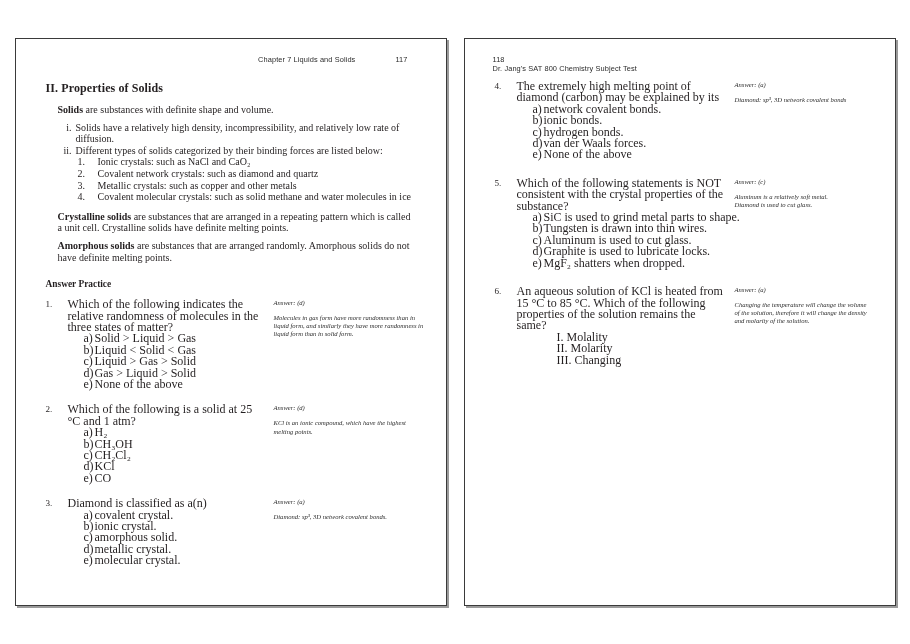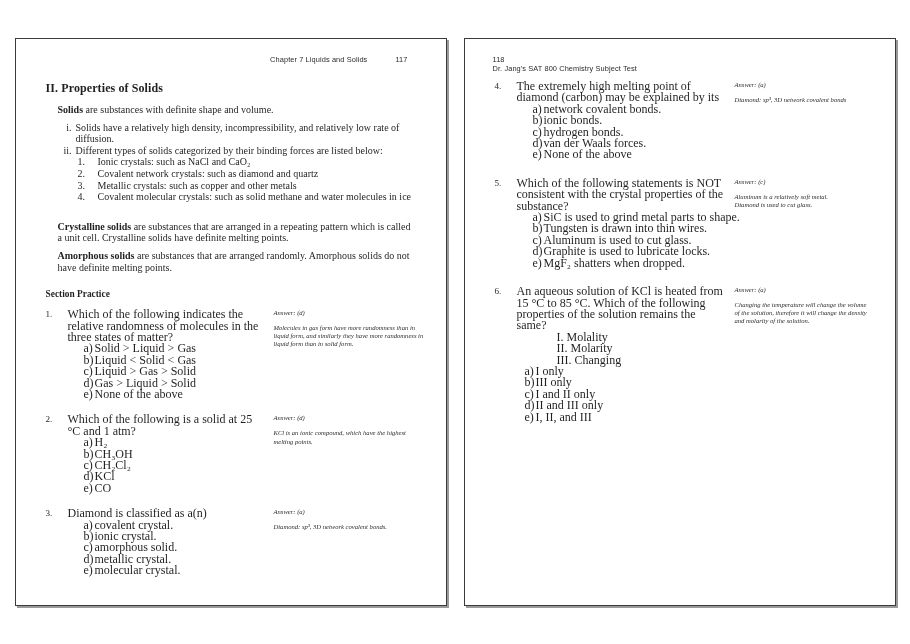--- a/index.html
+++ b/index.html
@@ -54,21 +54,21 @@
   }
   .runhead.right-head {
     justify-content: flex-end;
     padding-right: 16px;
   }
   .runhead.left-head {
     justify-content: flex-start;
     padding-left: 6px;
     flex-direction: column;
   }
-  .runhead .folio { margin-left: 28px; }
+  .runhead .folio { margin-left: 40px; }
   .runhead .folio-left { margin-right: 22px; }
 
   
   h2.sec-title {
     font-size: 12px;
     font-weight: bold;
     margin: 10px 0 8px 8px;
     letter-spacing: .1px;
   }
   .sub-bold {
@@ -220,26 +220,26 @@
                 <span>Metallic crystals: such as copper and other metals</span>
               </li>
               <li>
                 <span class="mk">4.</span>
                 <span>Covalent molecular crystals: such as solid methane and water molecules in ice</span>
               </li>
             </ol>
           </li>
         </ol>
 
-        <p style="margin-top:18px"><span class="sub-bold">Crystalline solids</span><span> are substances that are arranged in a repeating pattern which is called a unit cell. Crystalline solids have definite melting points.</span></p>
+        <p style="margin-top:8px"><span class="sub-bold">Crystalline solids</span><span> are substances that are arranged in a repeating pattern which is called a unit cell. Crystalline solids have definite melting points.</span></p>
 
         <p><span class="sub-bold">Amorphous solids</span><span> are substances that are arranged randomly. Amorphous solids do not have definite melting points.</span></p>
       </div>
 
-      <h3 class="practice">Section Practice</h3>
+      <h3 class="practice">Answer Practice</h3>
 
       <div class="qblock">
         <span class="qnum">1.</span>
         <div class="qmain">
           <div class="qstem">Which of the following indicates the relative randomness of molecules in the three states of matter?</div>
           <ul class="choices">
             <li><span class="lbl">a)</span><span>Solid &gt; Liquid &gt; Gas</span></li>
             <li><span class="lbl">b)</span><span>Liquid &lt; Solid &lt; Gas</span></li>
             <li><span class="lbl">c)</span><span>Liquid &gt; Gas &gt; Solid</span></li>
             <li><span class="lbl">d)</span><span>Gas &gt; Liquid &gt; Solid</span></li>
@@ -340,27 +340,20 @@
 
       <div class="qblock">
         <span class="qnum">6.</span>
         <div class="qmain">
           <div class="qstem">An aqueous solution of KCl is heated from 15 °C to 85 °C. Which of the following properties of the solution remains the same?</div>
           <ul class="roman-choices">
             <li>I. Molality</li>
             <li>II. Molarity</li>
             <li>III. Changing</li>
           </ul>
-          <ul class="choices" style="padding-left:30px">
-            <li><span class="lbl">a)</span><span>I only</span></li>
-            <li><span class="lbl">b)</span><span>III only</span></li>
-            <li><span class="lbl">c)</span><span>I and II only</span></li>
-            <li><span class="lbl">d)</span><span>II and III only</span></li>
-            <li><span class="lbl">e)</span><span>I, II, and III</span></li>
-          </ul>
         </div>
         <div class="qside">
           <p class="ans">Answer: (a)</p>
           <p class="expl">Changing the temperature will change the volume of the solution, therefore it will change the density and molarity of the solution.</p>
         </div>
       </div>
 
     </div>
   </div>
 

